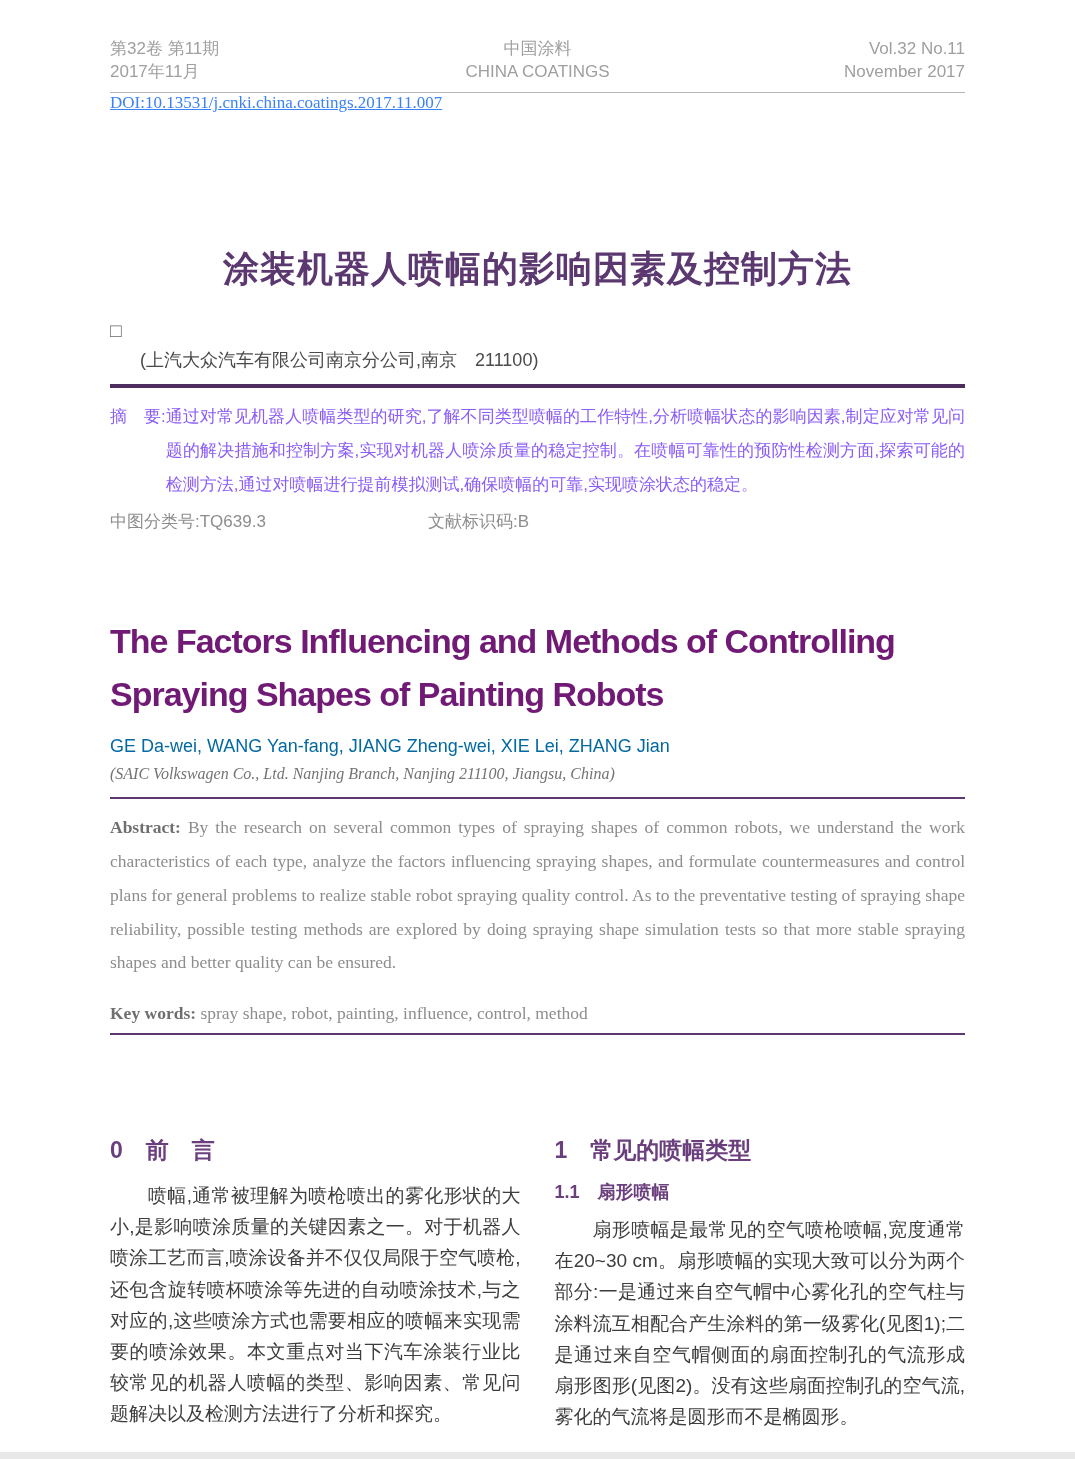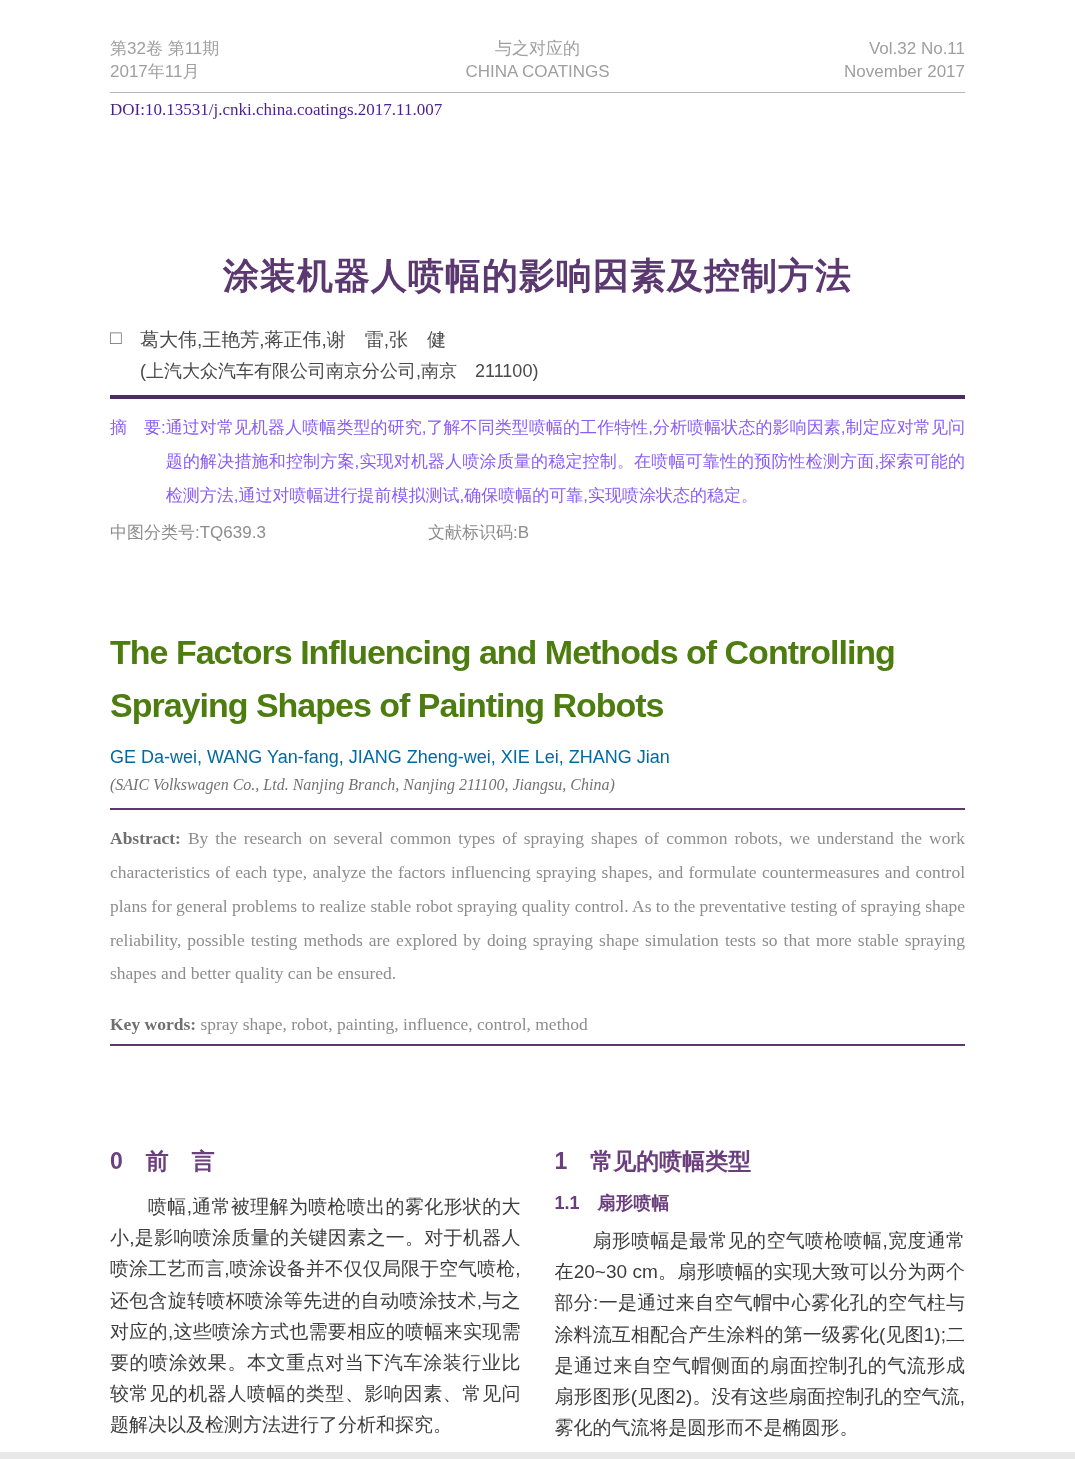--- a/index.html
+++ b/index.html
@@ -22,23 +22,23 @@
     font-size:17px;
     line-height:1.35;
     padding-bottom:8px;
     border-bottom:1px solid #b5b5b5;
   }
   .jheader .hcol-left{text-align:left;}
   .jheader .hcol-center{text-align:center;}
   .jheader .hcol-right{text-align:right;}
   .doi{
     font-family:"Liberation Serif",serif;
-    color:#4c1d95;
-    font-size:17px;
-    margin-top:7px;
+    color:#3b82f6;
+    font-size:17px;
+    text-decoration:underline;
   }
   
   .title-cn{
     margin-top:132px;
     text-align:center;
     font-size:36px;
     font-weight:bold;
     letter-spacing:1px;
     color:#5c3870;
     white-space:nowrap;
@@ -83,21 +83,21 @@
   .class-row{
     margin-top:8px;
     display:grid;
     grid-template-columns:318px 250px 1fr;
     font-size:17px;
     color:#8d8d8d;
   }
   
   .title-en{
     margin-top:82px;
-    color:#4d7c0f;
+    color:#701a75;
     font-weight:bold;
     font-size:34px;
     letter-spacing:-1px;
     line-height:1.55;
   }
   .authors-en{
     margin-top:16px;
     font-size:18px;
     color:#0369a1;
   }
@@ -167,35 +167,34 @@
 <body>
 
 <div class="page">
 
   <div class="jheader">
     <div class="hcol-left">
       <div>第32卷 第11期</div>
       <div>2017年11月</div>
     </div>
     <div class="hcol-center">
-      <div>与之对应的</div>
+      <div>中国涂料</div>
       <div>CHINA COATINGS</div>
     </div>
     <div class="hcol-right">
       <div>Vol.32  No.11</div>
       <div>November  2017</div>
     </div>
   </div>
   <div class="doi">DOI:10.13531/j.cnki.china.coatings.2017.11.007</div>
 
   <div class="title-cn">涂装机器人喷幅的影响因素及控制方法</div>
 
   <div class="authors-row">
     <span class="author-marker">□</span>
-    <span>葛大伟,王艳芳,蒋正伟,谢　雷,张　健</span>
   </div>
   <div class="affil-cn">(上汽大众汽车有限公司南京分公司,南京　211100)</div>
 
   <div class="rule-thick"></div>
 
   <div class="abstract-cn">
     <span class="ab-label">摘　要:</span>
     <span class="ab-text">通过对常见机器人喷幅类型的研究,了解不同类型喷幅的工作特性,分析喷幅状态的影响因素,制定应对常见问题的解决措施和控制方案,实现对机器人喷涂质量的稳定控制。在喷幅可靠性的预防性检测方面,探索可能的检测方法,通过对喷幅进行提前模拟测试,确保喷幅的可靠,实现喷涂状态的稳定。</span>
   </div>
   <div class="class-row">

